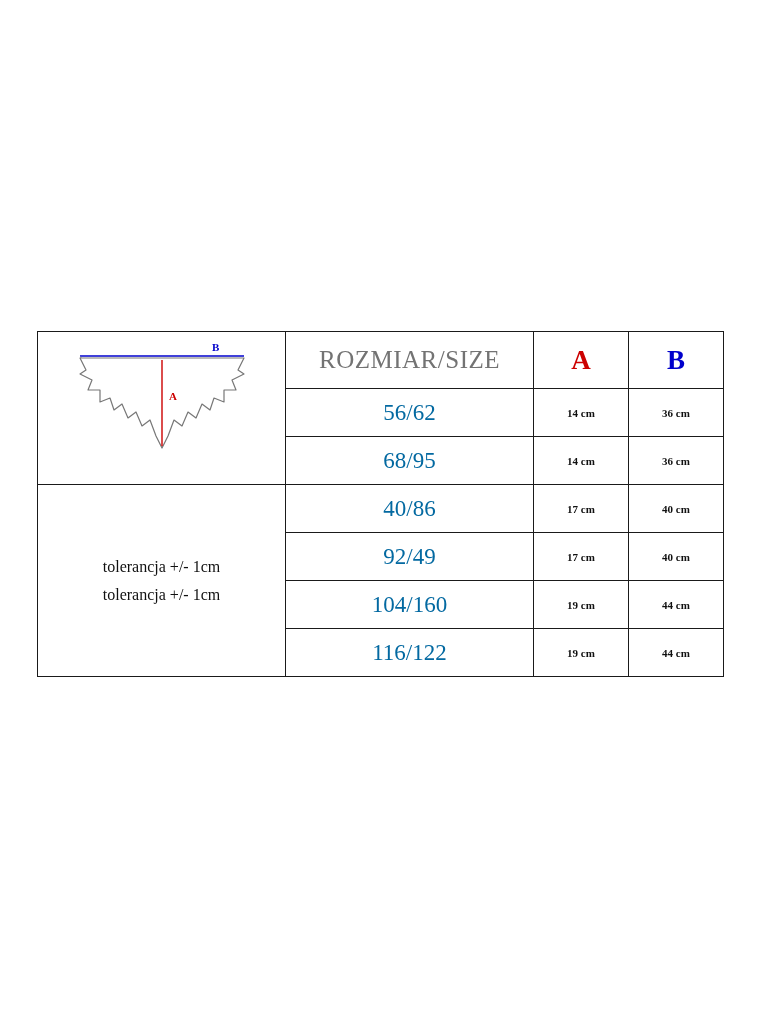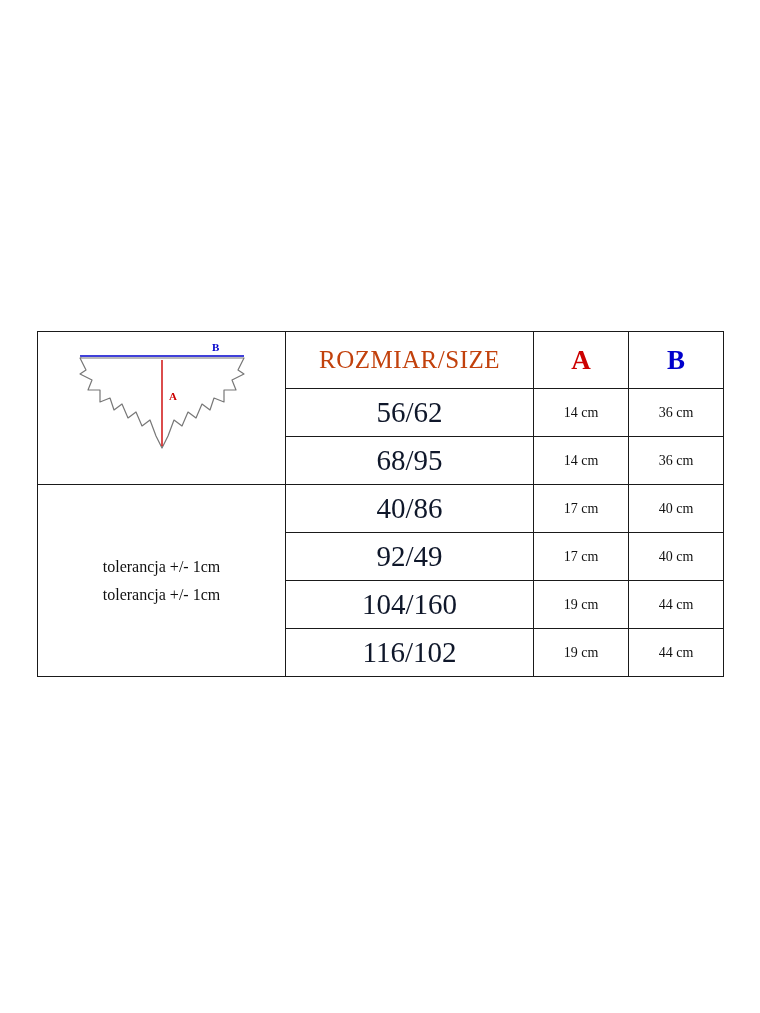--- a/index.html
+++ b/index.html
@@ -35,44 +35,45 @@
 
   .col-diagram { width: 248px; }
   .col-size    { width: 248px; }
   .col-a       { width: 95px; }
   .col-b       { width: 95px; }
 
   .head-size {
     font-size: 25px;
     letter-spacing: 0.5px;
     height: 56px;
-    color: #c2410c;
+    color: #737373;
   }
   .head-a {
     font-size: 27px;
     font-weight: bold;
     color: #cc0000;
     height: 56px;
   }
   .head-b {
     font-size: 27px;
     font-weight: bold;
     color: #0000cc;
     height: 56px;
   }
 
   .size-cell {
-    font-size: 29px;
+    font-size: 23px;
     height: 47px;
-    color: #0f172a;
+    color: #0369a1;
   }
   .meas-cell {
-    font-size: 14px;
+    font-size: 11px;
     height: 47px;
     color: #111;
+    font-weight: bold;
   }
 
   .tolerance-cell {
     font-size: 16px;
     line-height: 1.75;
     padding: 4px 10px;
     color: #111;
   }
 
   .diagram-cell {
@@ -153,18 +154,18 @@
       <td class="meas-cell">40 cm</td>
     </tr>
 
     <tr>
       <td class="size-cell">104/160</td>
       <td class="meas-cell">19 cm</td>
       <td class="meas-cell">44 cm</td>
     </tr>
 
     <tr>
-      <td class="size-cell">116/102</td>
+      <td class="size-cell">116/122</td>
       <td class="meas-cell">19 cm</td>
       <td class="meas-cell">44 cm</td>
     </tr>
   </tbody>
 </table>
 
 </body></html>

